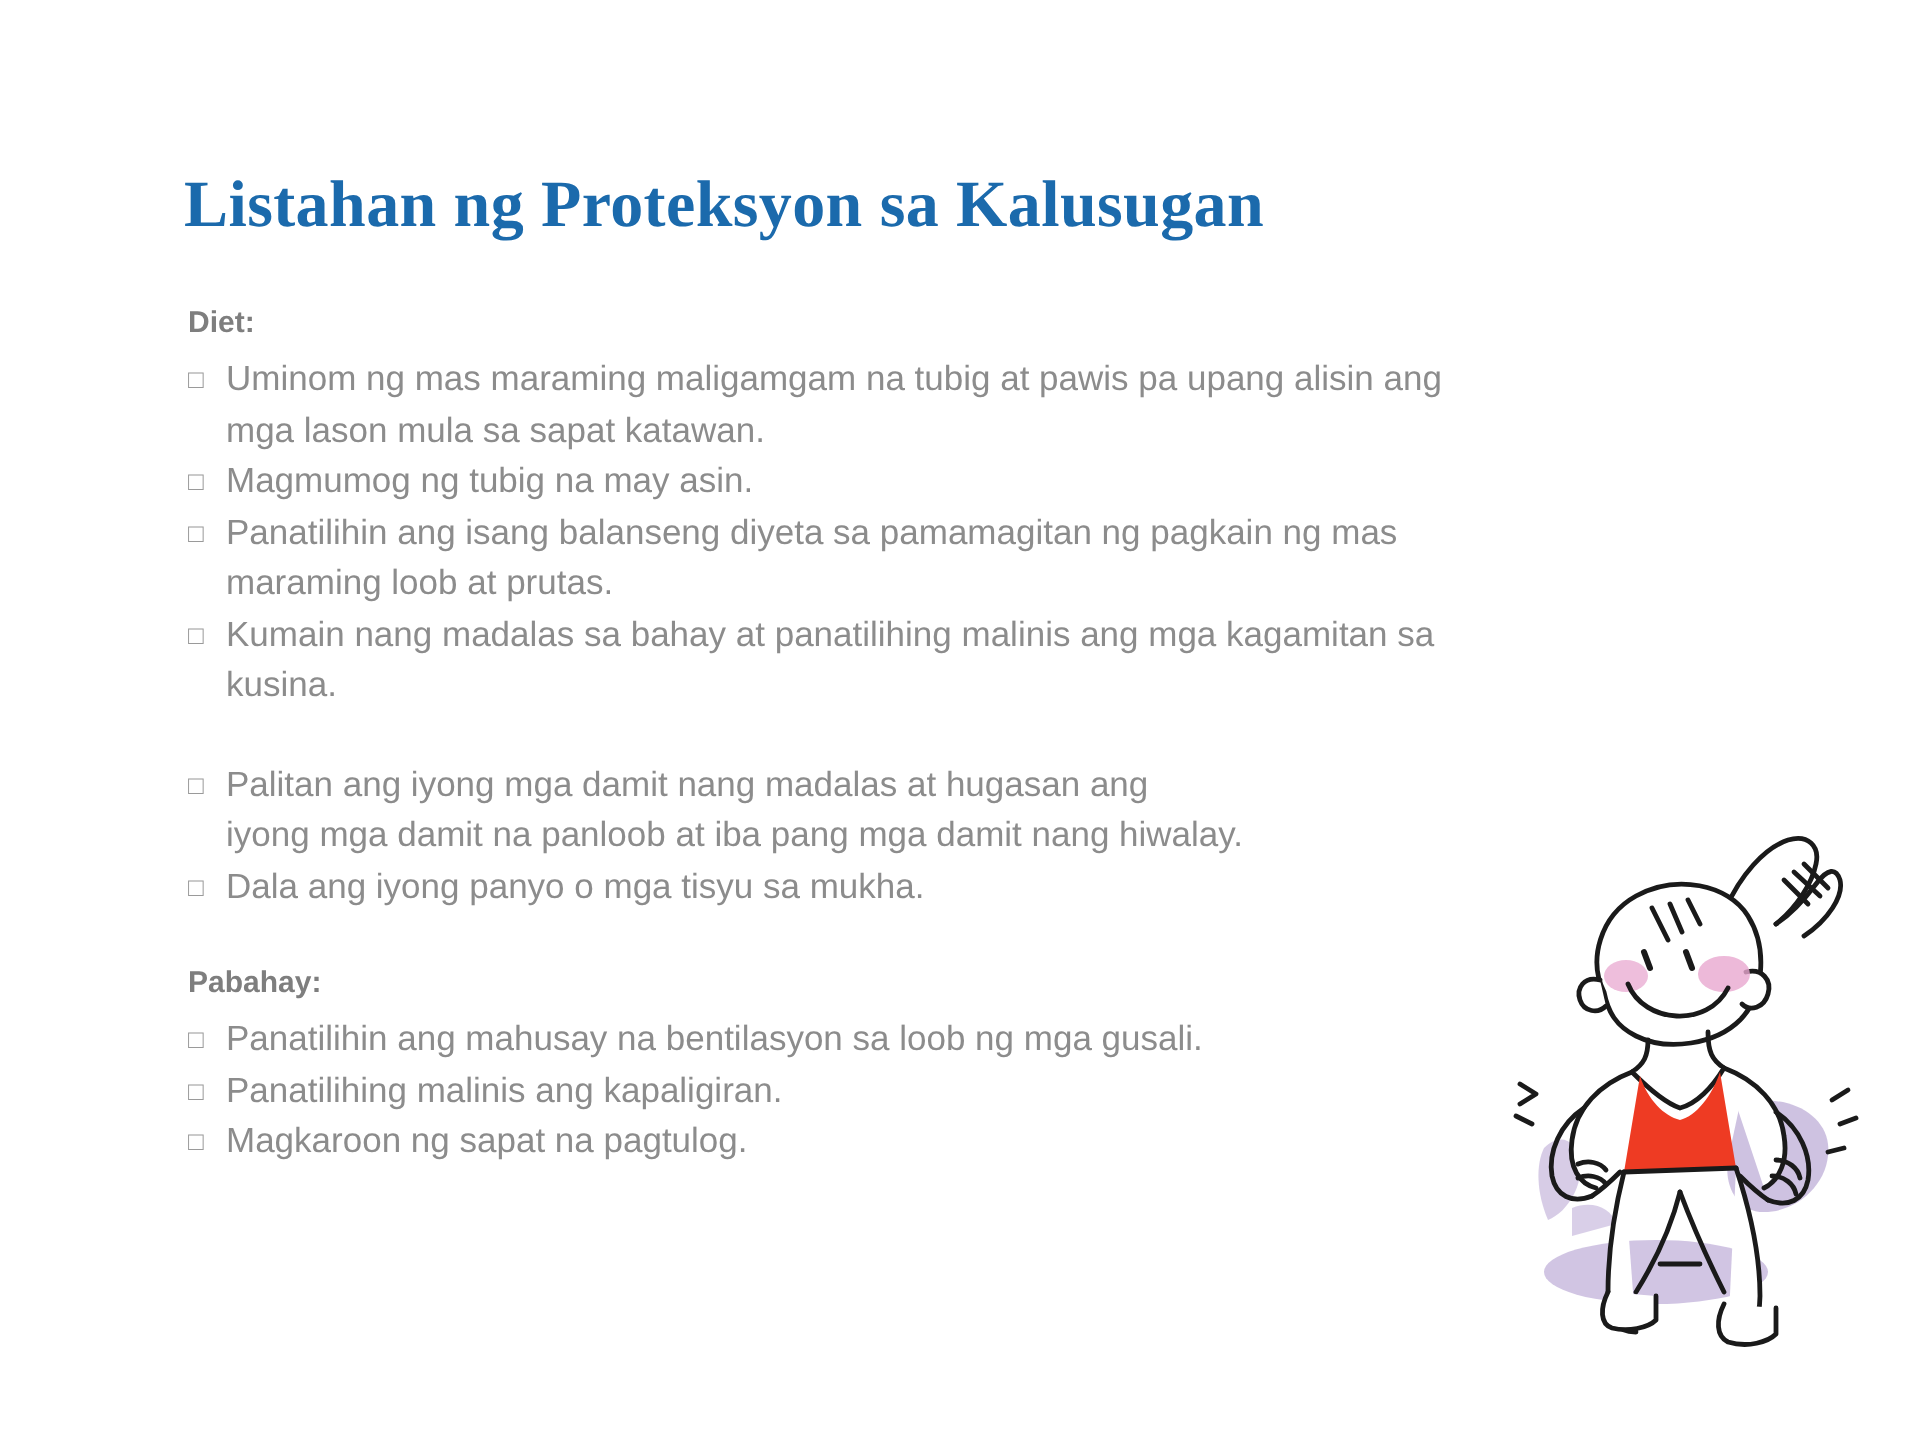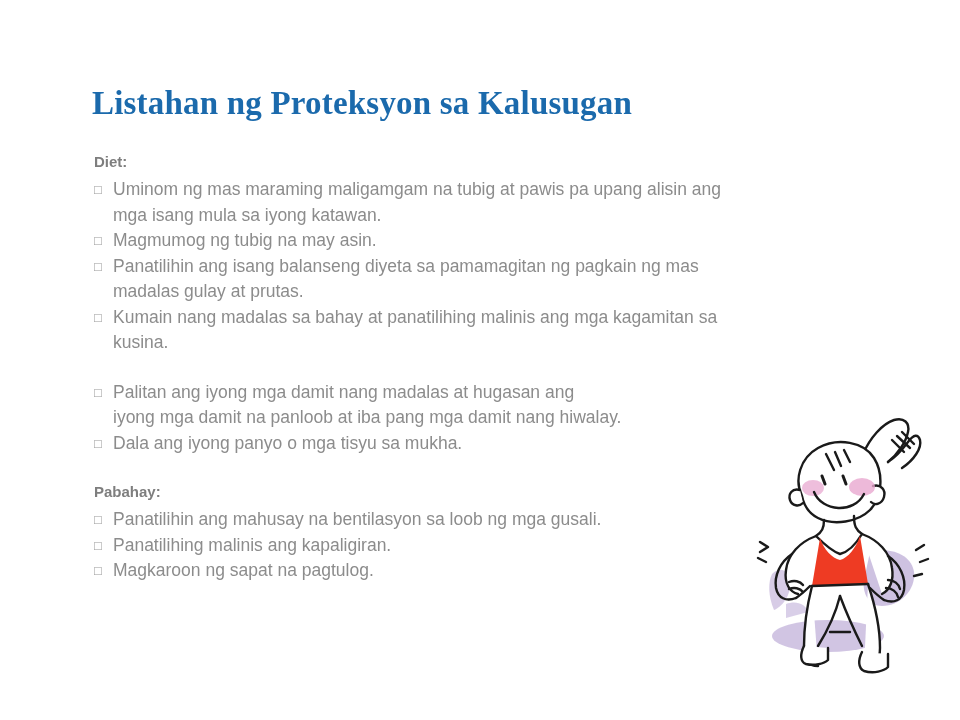--- a/index.html
+++ b/index.html
@@ -128,34 +128,34 @@
   <div class="body-col">
 
 
     <div class="section first diet">
       <h2 class="section-heading">Diet:</h2>
       <ul class="bullets">
         <li>
           <span class="bullet-mark">□</span>
           <span class="txt">
             <span class="l">Uminom ng mas maraming maligamgam na tubig at pawis pa upang alisin ang</span>
-            <span class="l">mga isang mula sa iyong katawan.</span>
+            <span class="l">mga lason mula sa sapat katawan.</span>
           </span>
         </li>
         <li>
           <span class="bullet-mark">□</span>
           <span class="txt">
             <span class="l">Magmumog ng tubig na may asin.</span>
           </span>
         </li>
         <li>
           <span class="bullet-mark">□</span>
           <span class="txt">
             <span class="l">Panatilihin ang isang balanseng diyeta sa pamamagitan ng pagkain ng mas</span>
-            <span class="l">madalas gulay at prutas.</span>
+            <span class="l">maraming loob at prutas.</span>
           </span>
         </li>
         <li>
           <span class="bullet-mark">□</span>
           <span class="txt">
             <span class="l">Kumain nang madalas sa bahay at panatilihing malinis ang mga kagamitan sa</span>
             <span class="l">kusina.</span>
           </span>
         </li>
       </ul>

